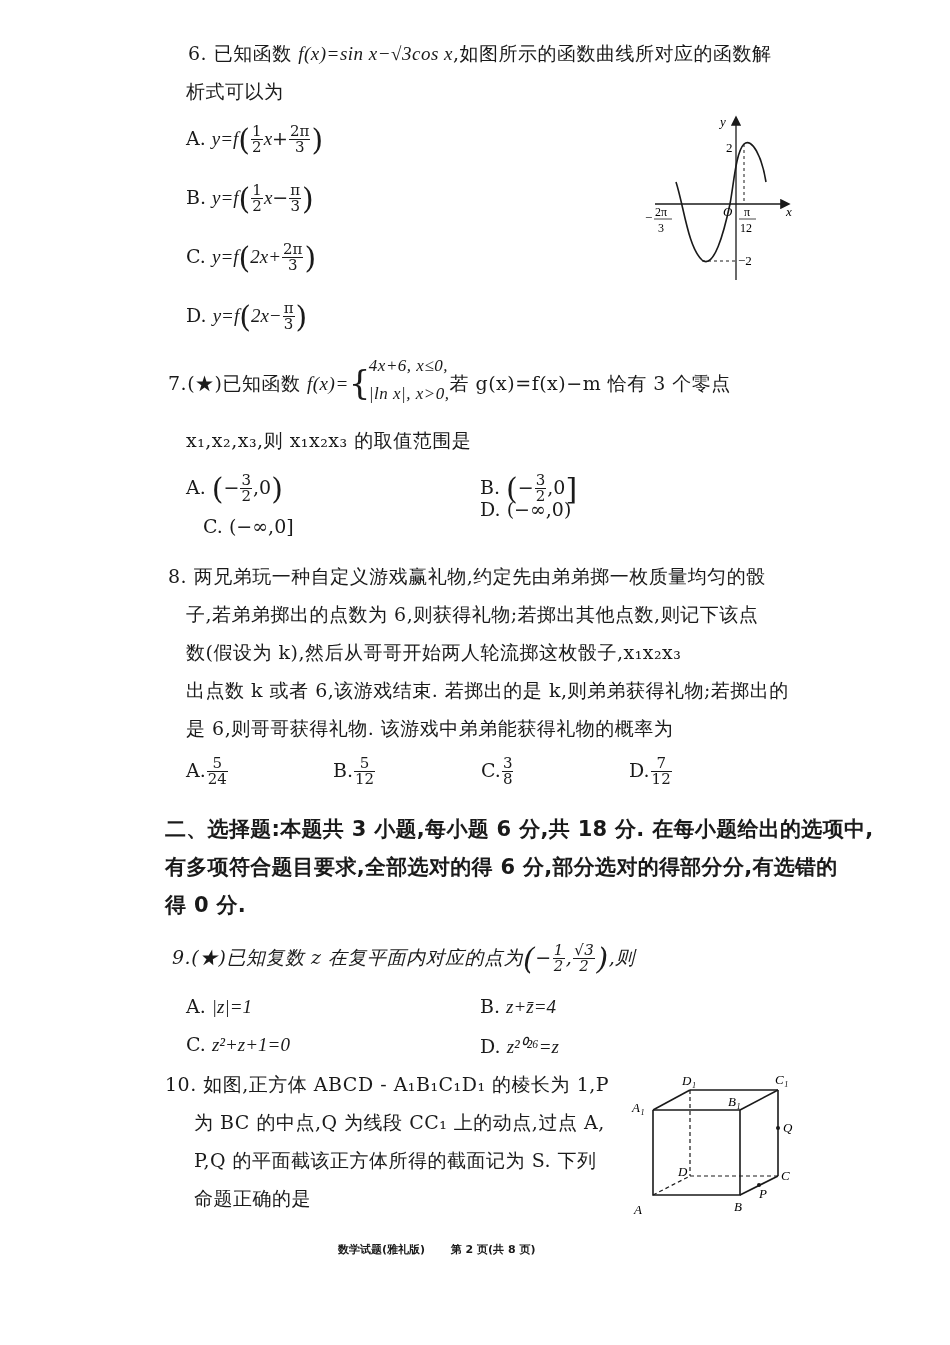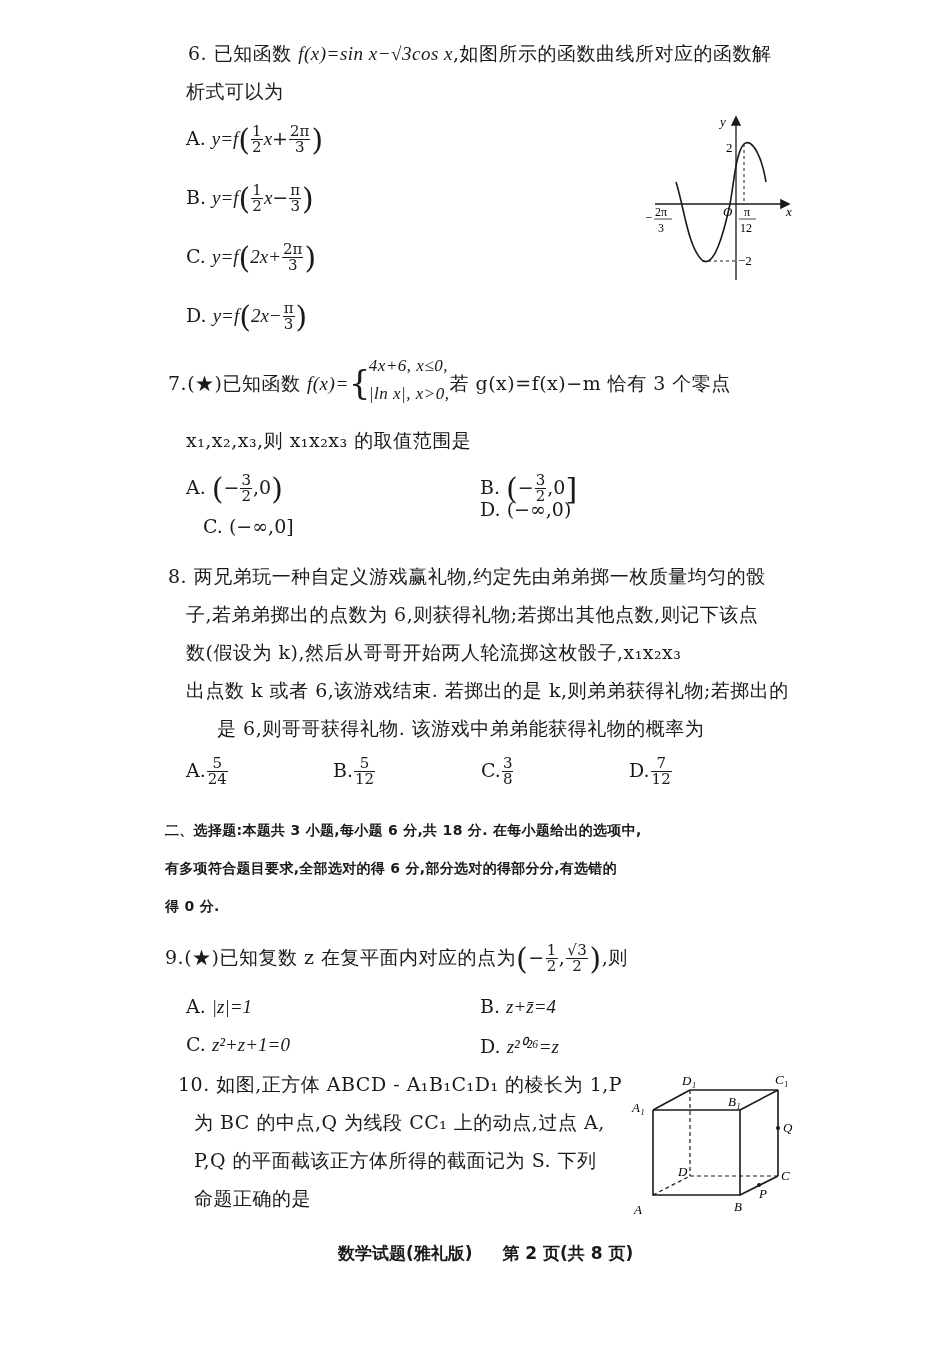--- a/index.html
+++ b/index.html
@@ -1,27 +1,27 @@
 <!DOCTYPE html>
 <html><head>
 <meta charset="utf-8">
 <style>
   html, body { margin:0; padding:0; background:#ffffff; }
   body { width:950px; height:1345px; position:relative; overflow:hidden;
          font-family:"DejaVu Serif","Liberation Serif",serif; color:#1a1a1a; }
   .abs { position:absolute; white-space:nowrap; }
   .t { font-size:19px; line-height:24px; letter-spacing:0.5px; }
-  .b { font-weight:bold; font-family:"DejaVu Sans","Liberation Sans",sans-serif; font-size:14px; letter-spacing:0.3px;margin-top:7px;}
+  .b { font-weight:bold; font-family:"DejaVu Sans","Liberation Sans",sans-serif; font-size:21px; letter-spacing:0.3px;}
   .opt { font-size:19px; }
   .frac { display:inline-block; vertical-align:middle; text-align:center; font-size:15px; line-height:15px; margin:0 1px; }
   .frac .n { display:block; border-bottom:1px solid #1a1a1a; padding:0 1px; }
   .frac .d { display:block; padding:0 1px; }
   .big { font-size:30px; vertical-align:middle; font-weight:lighter; }
   i { font-family:"Liberation Serif",serif; }
-  .footer { font-size:17px; font-family:"DejaVu Sans","Liberation Sans",sans-serif; font-weight:bold; }
+  .footer { font-size:11px; font-family:"DejaVu Sans","Liberation Sans",sans-serif; font-weight:bold; }
   svg text { font-family:"Liberation Serif",serif; }
 </style>
 </head>
 <body>
 
 <div class="abs t" style="left:168px;top:41px;margin-left:20px;">
   <span>6.</span>
   <span>已知函数</span>
   <i>f(x)=sin x−√3cos x</i><span>,如图所示的函数曲线所对应的函数解</span>
 </div>
@@ -84,48 +84,48 @@
   <span>C.</span> <span>(−∞,0]</span>
 </div>
 <div class="abs opt" style="left:480px;top:498px;">
   <span>D.</span> <span>(−∞,0)</span>
 </div>
 
 <div class="abs t" style="left:168px;top:564px;">8. 两兄弟玩一种自定义游戏赢礼物,约定先由弟弟掷一枚质量均匀的骰</div>
 <div class="abs t" style="left:186px;top:602px;">子,若弟弟掷出的点数为 6,则获得礼物;若掷出其他点数,则记下该点</div>
 <div class="abs t" style="left:186px;top:640px;">数(假设为 k),然后从哥哥开始两人轮流掷这枚骰子,x₁x₂x₃</div>
 <div class="abs t" style="left:186px;top:678px;">出点数 k 或者 6,该游戏结束. 若掷出的是 k,则弟弟获得礼物;若掷出的</div>
-<div class="abs t" style="left:186px;top:716px;margin-left:31px;">是 6,则哥哥获得礼物. 该游戏中弟弟能获得礼物的概率为</div>
+<div class="abs t" style="left:186px;top:716px;">是 6,则哥哥获得礼物. 该游戏中弟弟能获得礼物的概率为</div>
 
 <div class="abs opt" style="left:186px;top:756px;">
   <span>A.</span><span class="frac"><span class="n">5</span><span class="d">24</span></span>
 </div>
 <div class="abs opt" style="left:333px;top:756px;">
   <span>B.</span><span class="frac"><span class="n">5</span><span class="d">12</span></span>
 </div>
 <div class="abs opt" style="left:481px;top:756px;">
   <span>C.</span><span class="frac"><span class="n">3</span><span class="d">8</span></span>
 </div>
 <div class="abs opt" style="left:629px;top:756px;">
   <span>D.</span><span class="frac"><span class="n">7</span><span class="d">12</span></span>
 </div>
 
 <div class="abs b" style="left:165px;top:815px;">二、选择题:本题共 3 小题,每小题 6 分,共 18 分. 在每小题给出的选项中,</div>
 <div class="abs b" style="left:165px;top:853px;">有多项符合题目要求,全部选对的得 6 分,部分选对的得部分分,有选错的</div>
 <div class="abs b" style="left:165px;top:891px;">得 0 分.</div>
 
-<div class="abs t" style="left:165px;top:943px;">
+<div class="abs t" style="left:172px;top:943px;font-style:italic;">
   <span>9.</span><span>(★)</span><span>已知复数 z 在复平面内对应的点为</span><span class="big">(</span><span>−</span><span class="frac"><span class="n">1</span><span class="d">2</span></span>,<span class="frac"><span class="n">√3</span><span class="d">2</span></span><span class="big">)</span><span>,则</span>
 </div>
 <div class="abs opt" style="left:186px;top:995px;"><span>A.</span> <i>|z|=1</i></div>
 <div class="abs opt" style="left:480px;top:995px;"><span>B.</span> <i>z+z̄=4</i></div>
 <div class="abs opt" style="left:186px;top:1033px;"><span>C.</span> <i>z²+z+1=0</i></div>
 <div class="abs opt" style="left:480px;top:1033px;"><span>D.</span> <i>z²⁰²⁶=z</i></div>
 
-<div class="abs t" style="left:178px;top:1072px;">10. 如图,正方体 ABCD - A₁B₁C₁D₁ 的棱长为 1,P</div>
+<div class="abs t" style="left:165px;top:1072px;">10. 如图,正方体 ABCD - A₁B₁C₁D₁ 的棱长为 1,P</div>
 <div class="abs t" style="left:194px;top:1110px;">为 BC 的中点,Q 为线段 CC₁ 上的动点,过点 A,</div>
 <div class="abs t" style="left:194px;top:1148px;">P,Q 的平面截该正方体所得的截面记为 S. 下列</div>
 <div class="abs t" style="left:194px;top:1186px;">命题正确的是</div>
 
 <svg class="abs" style="left:628px;top:1068px;" width="175" height="150" viewBox="0 0 175 150">
 
   <line x1="62" y1="22" x2="62" y2="108" stroke="#1a1a1a" stroke-width="1.2" stroke-dasharray="4,3"></line>
   <line x1="62" y1="108" x2="150" y2="108" stroke="#1a1a1a" stroke-width="1.2" stroke-dasharray="4,3"></line>
   <line x1="25" y1="127" x2="62" y2="108" stroke="#1a1a1a" stroke-width="1.2" stroke-dasharray="4,3"></line>
 

